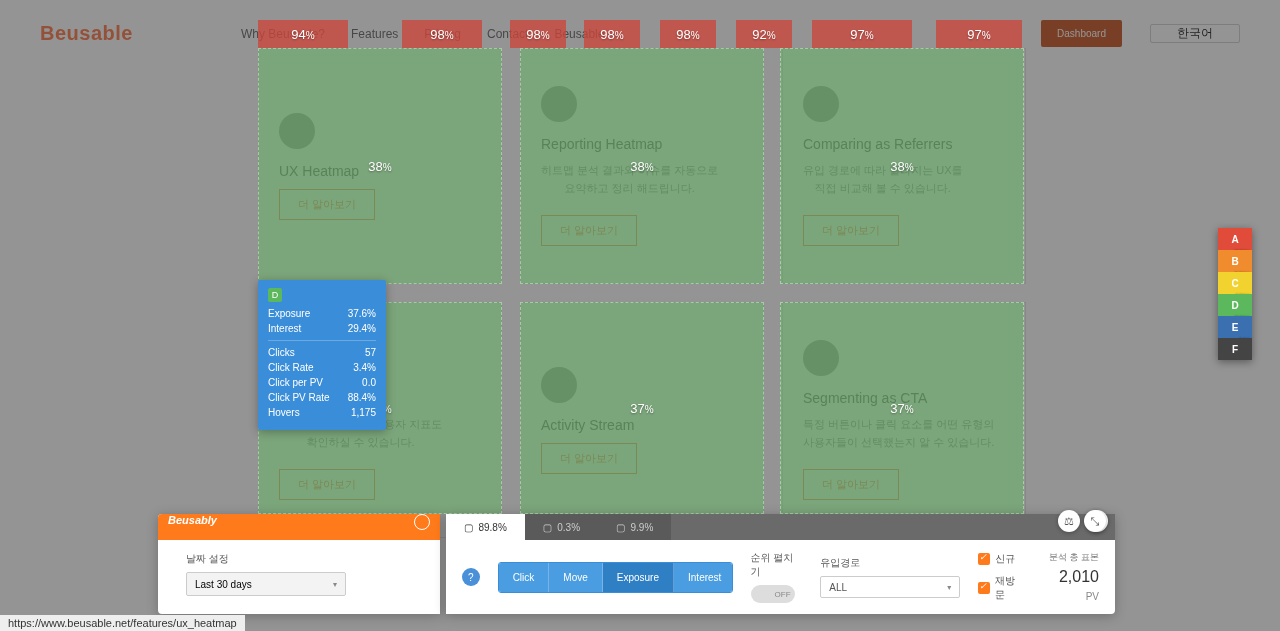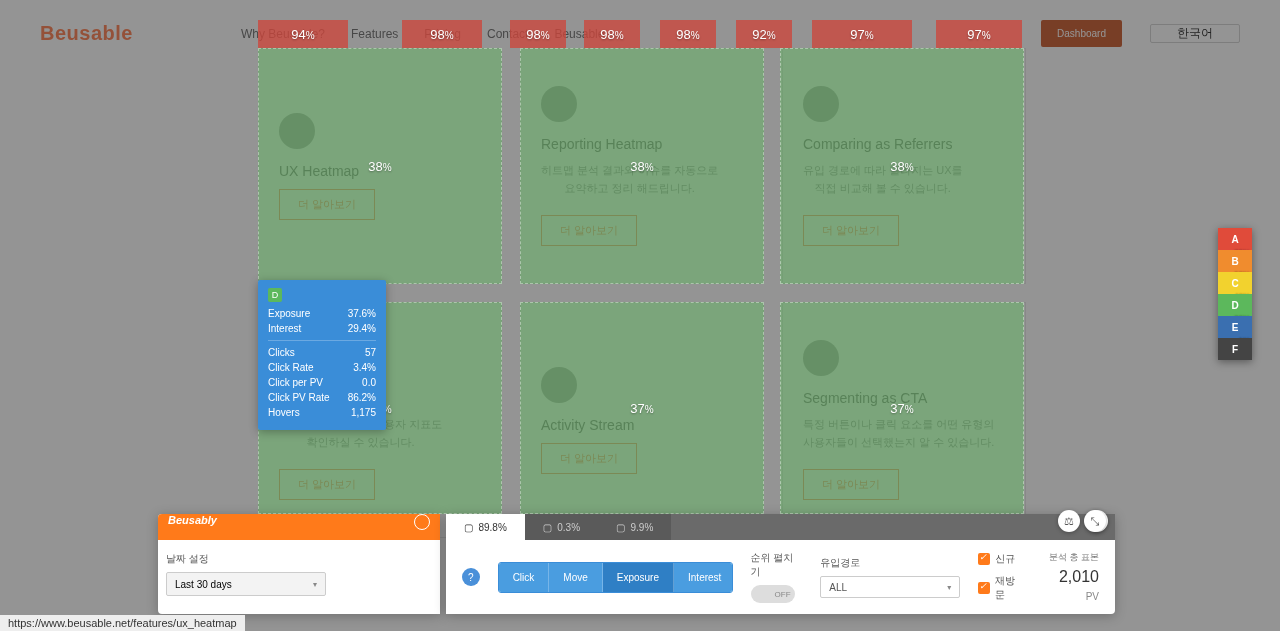--- a/index.html
+++ b/index.html
@@ -30,21 +30,21 @@
 .tooltip hr{border:none;border-top:1px solid rgba(255,255,255,.25);margin:4px 0}
 
 .legend{position:absolute;right:28px;top:228px;width:34px;z-index:12;box-shadow:0 2px 8px rgba(0,0,0,.4)}
 .legend .g{height:22px;color:#fff;font-size:10px;font-weight:700;display:flex;align-items:center;justify-content:center;position:relative}
 .legend .g span.p{position:absolute;right:2px;bottom:-7px;font-size:8px;font-weight:400;color:#fff;text-shadow:0 0 2px #000}
 
 .panel{position:absolute;left:158px;right:165px;bottom:17px;height:100px;display:flex;z-index:15;font-size:11px}
 .pleft{width:282px;background:#fff;border-radius:4px 0 0 4px;box-shadow:0 2px 12px rgba(0,0,0,.25);overflow:hidden}
 .phead{background:#ff7a1a;height:26px;display:flex;align-items:flex-start;padding:0 10px;color:#fff;font-style:italic;font-weight:600}
 .phead .globe{margin-left:auto;width:16px;height:16px;border:1.5px solid #fff;border-radius:50%}
-.pbody{padding:12px 8px}
+.pbody{padding:12px 28px}
 .pbody label{font-size:10px;color:#555;display:block;margin-bottom:6px}
 .sel{width:160px;height:24px;border:1px solid #ccc;background:#f3f3f3;font-size:10px;padding:0 8px;display:flex;align-items:center;justify-content:space-between;border-radius:2px}
 .pright{flex:1;background:#fff;border-radius:0 4px 4px 0;box-shadow:0 2px 12px rgba(0,0,0,.25);margin-left:6px;display:flex;flex-direction:column}
 .tabs{display:flex;height:26px;background:#6a6a6a}
 .tab{padding:0 18px;display:flex;align-items:center;gap:5px;font-size:10px;color:#ccc;background:#5a5a5a}
 .tab.on{background:#fff;color:#333}
 .prow{flex:1;display:flex;align-items:center;padding:0 16px;gap:18px}
 .help{width:18px;height:18px;border-radius:50%;background:#4a90d9;color:#fff;font-size:10px;display:flex;align-items:center;justify-content:center}
 .seg{display:flex;border:1px solid #3a8dd8;border-radius:3px;overflow:hidden}
 .seg div{padding:9px 14px;font-size:10px;color:#fff;background:#4a9de0;border-right:1px solid rgba(255,255,255,.25)}
@@ -188,21 +188,21 @@
       <div class="row">
         <span>Click Rate</span>
         <span>3.4%</span>
       </div>
       <div class="row">
         <span>Click per PV</span>
         <span>0.0</span>
       </div>
       <div class="row">
         <span>Click PV Rate</span>
-        <span>86.2%</span>
+        <span>88.4%</span>
       </div>
       <div class="row">
         <span>Hovers</span>
         <span>1,175</span>
       </div>
     </div>
 </div>
 
 <div class="legend" id="legend">
     <div class="g" style="background:#e04b3a">A<span class="p">80%</span></div>

